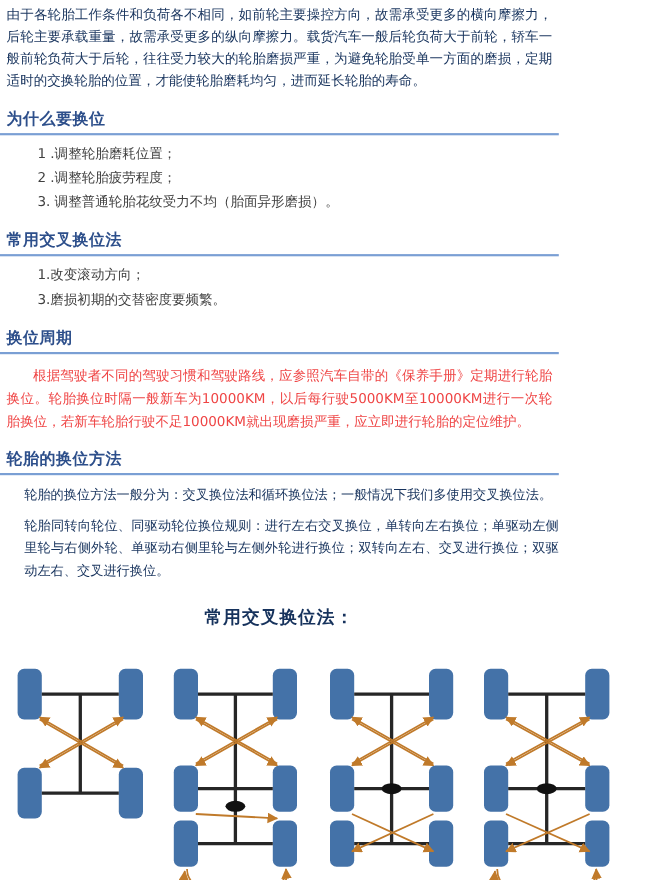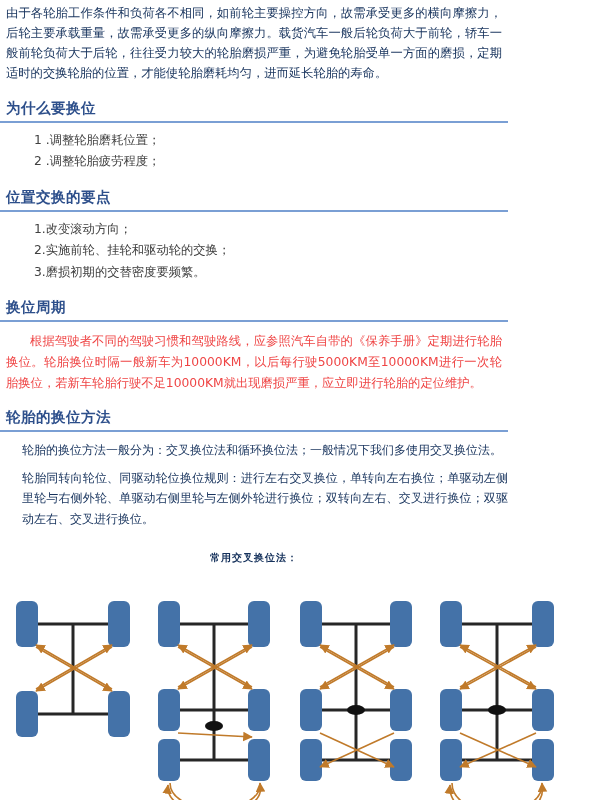--- a/index.html
+++ b/index.html
@@ -61,21 +61,21 @@
     margin: 8px 0 0 0;
     padding: 0 0 0 22px;
     font-size: 12px;
     line-height: 1.68;
     color: #16325c;
     text-align: justify;
   }
   .fig-caption {
     margin: 22px 0 0 0;
     text-align: center;
-    font-size: 10px;
+    font-size: 16px;
     font-weight: bold;
     color: #16325c;
     letter-spacing: 1px;
   }
   .diagram-wrap {
     margin-top: 6px;
     width: 604px;
     height: 270px;
     position: relative;
   }
@@ -85,26 +85,26 @@
 <body>
 
 <div class="page">
 
   <p class="intro">由于各轮胎工作条件和负荷各不相同，如前轮主要操控方向，故需承受更多的横向摩擦力，后轮主要承载重量，故需承受更多的纵向摩擦力。载货汽车一般后轮负荷大于前轮，轿车一般前轮负荷大于后轮，往往受力较大的轮胎磨损严重，为避免轮胎受单一方面的磨损，定期适时的交换轮胎的位置，才能使轮胎磨耗均匀，进而延长轮胎的寿命。</p>
 
   <div class="heading">为什么要换位</div>
   <div class="list">
     <div>1 .调整轮胎磨耗位置；</div>
     <div>2 .调整轮胎疲劳程度；</div>
+    <div>3. 调整普通轮胎花纹受力不均（胎面异形磨损）。</div>
   </div>
 
-  <div class="heading">位置交换的要点</div>
+  <div class="heading">常用交叉换位法</div>
   <div class="list">
     <div>1.改变滚动方向；</div>
-    <div>2.实施前轮、挂轮和驱动轮的交换；</div>
     <div>3.磨损初期的交替密度要频繁。</div>
   </div>
 
   <div class="heading">换位周期</div>
   <p class="para indent">根据驾驶者不同的驾驶习惯和驾驶路线，应参照汽车自带的《保养手册》定期进行轮胎换位。轮胎换位时隔一般新车为10000KM，以后每行驶5000KM至10000KM进行一次轮胎换位，若新车轮胎行驶不足10000KM就出现磨损严重，应立即进行轮胎的定位维护。</p>
 
   <div class="heading">轮胎的换位方法</div>
   <p class="para-small">轮胎的换位方法一般分为：交叉换位法和循环换位法；一般情况下我们多使用交叉换位法。</p>
   <p class="para-small">轮胎同转向轮位、同驱动轮位换位规则：进行左右交叉换位，单转向左右换位；单驱动左侧里轮与右侧外轮、单驱动右侧里轮与左侧外轮进行换位；双转向左右、交叉进行换位；双驱动左右、交叉进行换位。</p>
 

